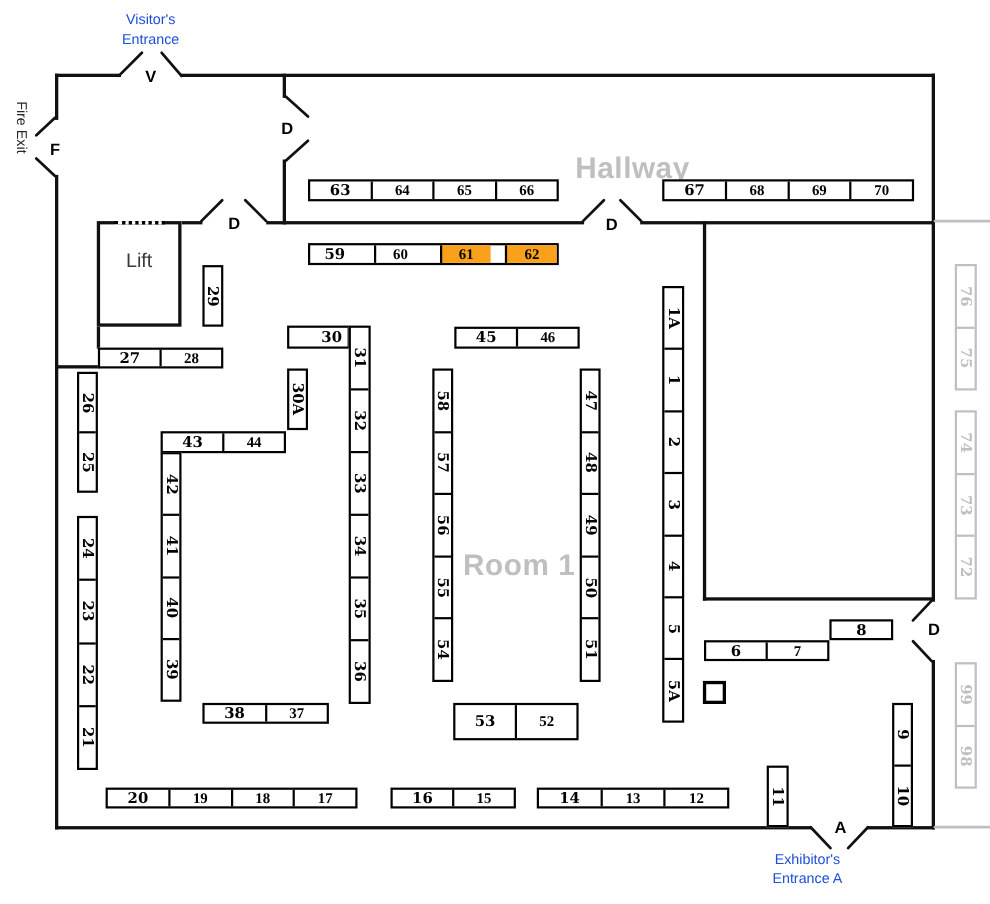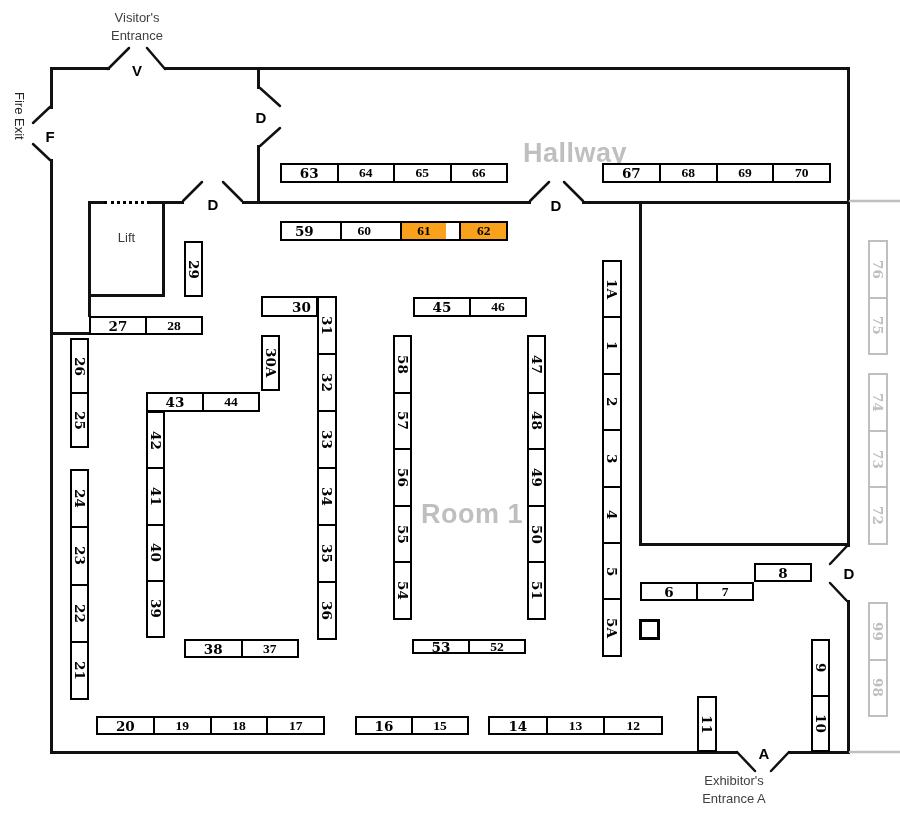--- a/index.html
+++ b/index.html
@@ -31,33 +31,33 @@
   .marker {
     position:absolute; transform:translate(-50%,-50%);
     font-weight:bold; font-size:15px; color:#000; white-space:nowrap; z-index:6;
   }
   .room-label {
     position:absolute; transform:translate(-50%,-50%);
     font-weight:bold; font-size:27px; color:#BFBFBF; white-space:nowrap;
     letter-spacing:0.5px; z-index:1;margin-top:33px;
   }
   .ent-text {
-    position:absolute; font-size:13px; color:#404040; text-align:center;
+    position:absolute; font-size:13px; color:#1d4ed8; text-align:center;
     line-height:1.4; z-index:6;
   }
   .fire-exit-label {
     position:absolute; left:12px; top:92px; height:90px;
     writing-mode:vertical-rl; font-size:13px; color:#262626;
     display:flex; align-items:center; z-index:6;
   }
   #lift {
     position:absolute; left:88px; top:201px; width:77px; height:96px;
     border:3px solid #111; background:#fff; display:flex;
     align-items:center; justify-content:center; padding-bottom:24px;
-    font-size:13px; color:#3a3a3a; z-index:2;
+    font-size:18px; color:#3a3a3a; z-index:2;
   }
   #lift-door-bg { position:absolute; left:104px; top:201px; width:46px; height:3px; background:#fff; z-index:3; }
   #lift-door { position:absolute; left:104px; top:201px; width:46px; height:0; border-top:3px dotted #000; z-index:4; }
   #pillar { position:absolute; left:639px; top:619px; width:21px; height:21px; border:3px solid #000; background:#fff; }
 </style>
 </head>
 <body>
 
 <div id="stage" style="--hl: #F9A11B;">
 
@@ -285,21 +285,21 @@
       <div class="cell">
         <span>49</span>
       </div>
       <div class="cell">
         <span>50</span>
       </div>
       <div class="cell">
         <span>51</span>
       </div>
     </div>
-    <div class="booth-group h" style="left: 412px; top: 639px; width: 114px; height: 15px; z-index: 5;">
+    <div class="booth-group h" style="left: 412px; top: 639px; width: 114px; height: 34px; z-index: 5;">
       <div class="cell">
         <span>53</span>
       </div>
       <div class="cell">
         <span>52</span>
       </div>
     </div>
     <div class="booth-group h" style="left: 184px; top: 639px; width: 115px; height: 19px; z-index: 5;">
       <div class="cell">
         <span>38</span>

